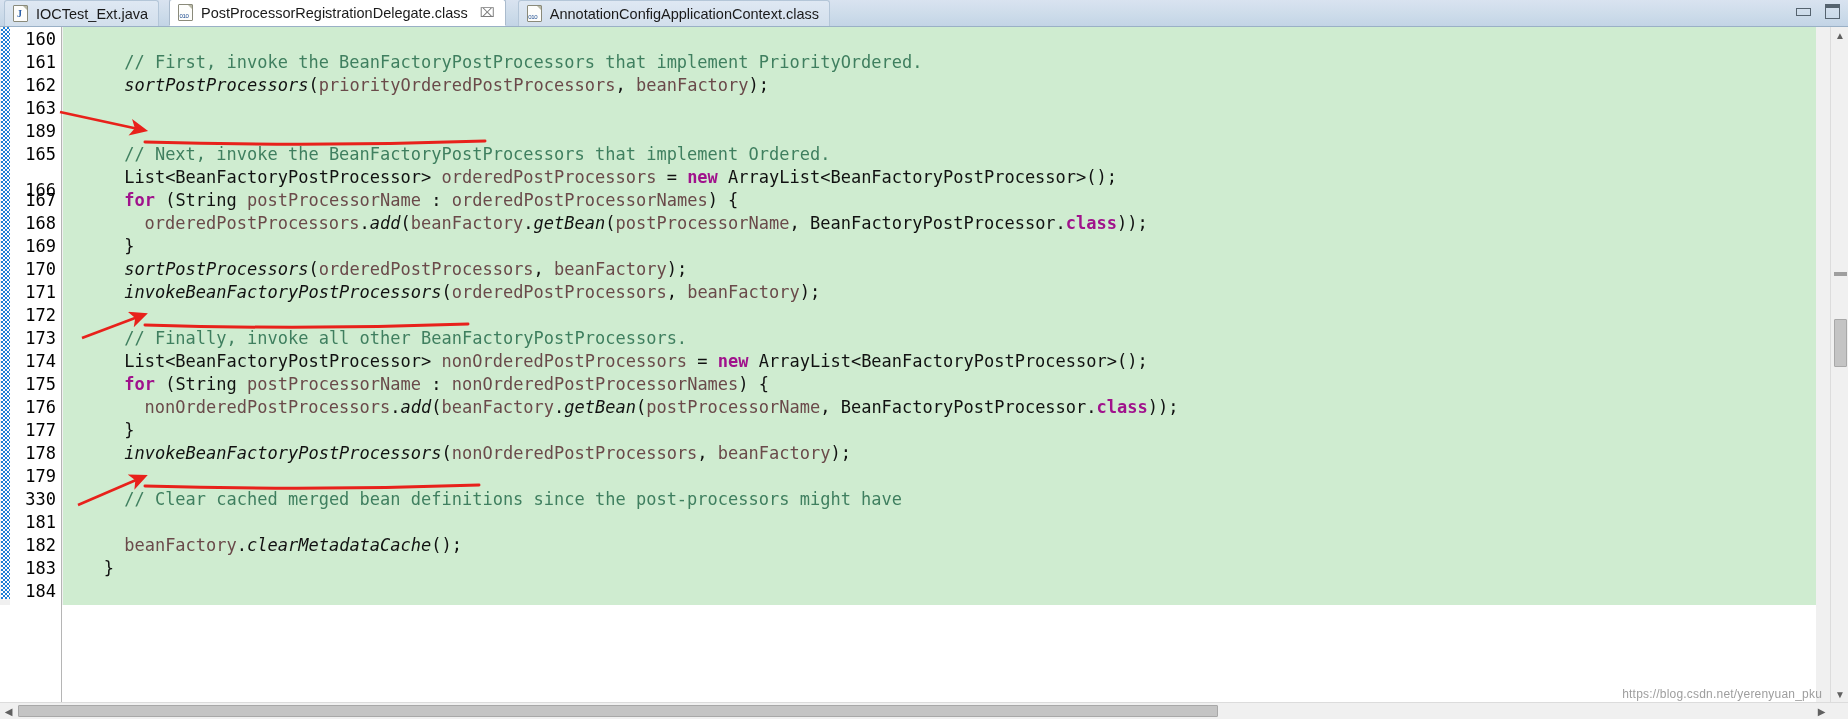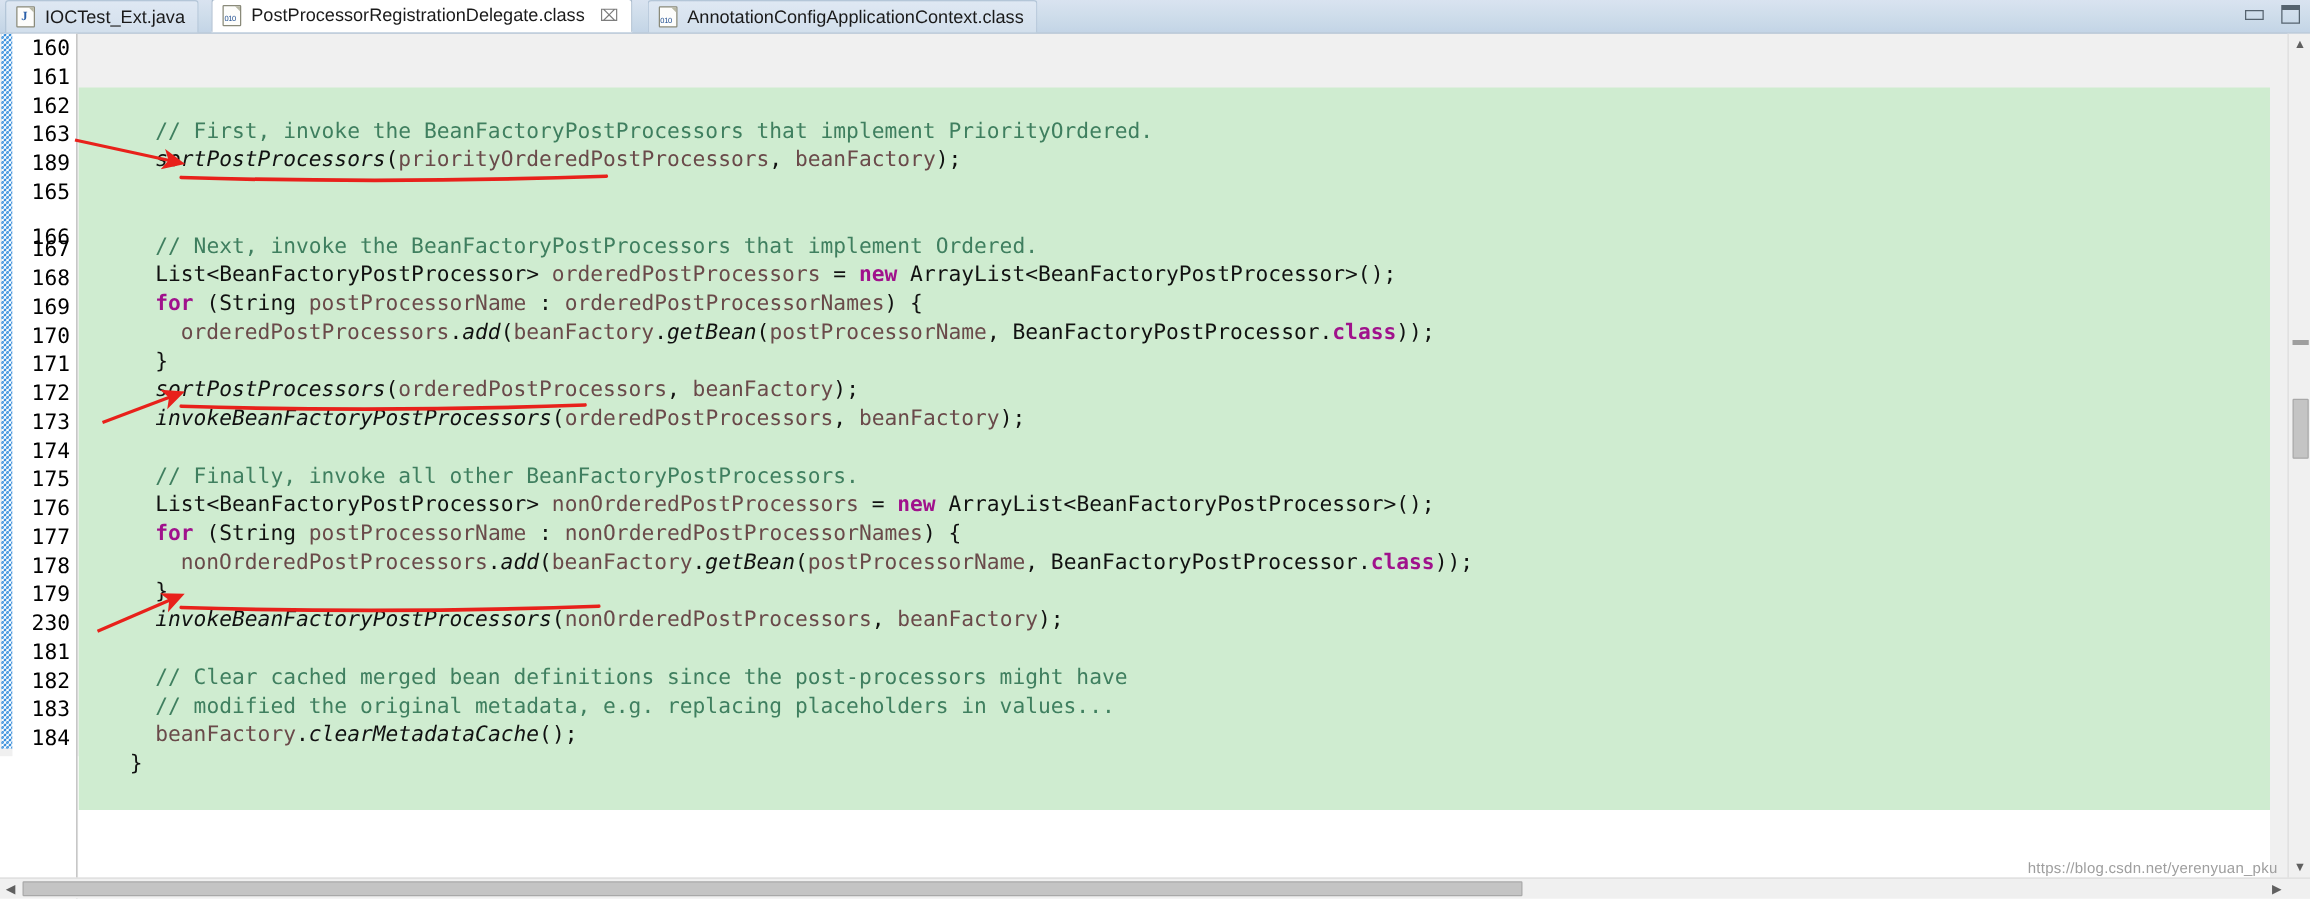--- a/index.html
+++ b/index.html
@@ -179,21 +179,20 @@
     height: 23px;
   }
 
   .codepane {
     position: absolute;
     left: 63px; top: 0;
     right: 32px;
     height: 578px;
     background: #cfecd0;
     overflow: hidden;
-    margin-top: 43px;
   }
 
   .code-line {
     position: absolute;
     left: 0;
     height: 23px;
     line-height: 23px;
     white-space: pre;
     font-family: "DejaVu Sans Mono", "Liberation Mono", monospace;
     font-size: 17px;
@@ -352,21 +351,21 @@
         <div class="ln" style="top: 231px;">170</div>
         <div class="ln" style="top: 254px;">171</div>
         <div class="ln" style="top: 277px;">172</div>
         <div class="ln" style="top: 300px;">173</div>
         <div class="ln" style="top: 323px;">174</div>
         <div class="ln" style="top: 346px;">175</div>
         <div class="ln" style="top: 369px;">176</div>
         <div class="ln" style="top: 392px;">177</div>
         <div class="ln" style="top: 415px;">178</div>
         <div class="ln" style="top: 438px;">179</div>
-        <div class="ln" style="top: 461px;">230</div>
+        <div class="ln" style="top: 461px;">330</div>
         <div class="ln" style="top: 484px;">181</div>
         <div class="ln" style="top: 507px;">182</div>
         <div class="ln" style="top: 530px;">183</div>
         <div class="ln" style="top: 553px;">184</div>
       </div>
 
     <div class="below-filler"></div>
     <div class="codepane" id="codepane">
         <div class="code-line" style="top: 1px; left: 0px;"></div>
         <div class="code-line" style="top: 24px; left: 61.2px;"><span class="t-cmt">// First, invoke the BeanFactoryPostProcessors that implement PriorityOrdered.</span></div>
@@ -381,21 +380,20 @@
         <div class="code-line" style="top: 254px; left: 61.2px;"><span class="t-m">invokeBeanFactoryPostProcessors</span><span class="t-pl">(</span><span class="t-var">orderedPostProcessors</span><span class="t-pl">, </span><span class="t-var">beanFactory</span><span class="t-pl">);</span></div>
         <div class="code-line" style="top: 277px; left: 0px;"></div>
         <div class="code-line" style="top: 300px; left: 61.2px;"><span class="t-cmt">// Finally, invoke all other BeanFactoryPostProcessors.</span></div>
         <div class="code-line" style="top: 323px; left: 61.2px;"><span class="t-pl">List&lt;BeanFactoryPostProcessor&gt; </span><span class="t-var">nonOrderedPostProcessors</span><span class="t-pl"> = </span><span class="t-kw">new</span><span class="t-pl"> ArrayList&lt;BeanFactoryPostProcessor&gt;();</span></div>
         <div class="code-line" style="top: 346px; left: 61.2px;"><span class="t-kw">for</span><span class="t-pl"> (String </span><span class="t-var">postProcessorName</span><span class="t-pl"> : </span><span class="t-var">nonOrderedPostProcessorNames</span><span class="t-pl">) {</span></div>
         <div class="code-line" style="top: 369px; left: 81.6px;"><span class="t-var">nonOrderedPostProcessors</span><span class="t-pl">.</span><span class="t-m">add</span><span class="t-pl">(</span><span class="t-var">beanFactory</span><span class="t-pl">.</span><span class="t-m">getBean</span><span class="t-pl">(</span><span class="t-var">postProcessorName</span><span class="t-pl">, BeanFactoryPostProcessor.</span><span class="t-kw">class</span><span class="t-pl">));</span></div>
         <div class="code-line" style="top: 392px; left: 61.2px;"><span class="t-pl">}</span></div>
         <div class="code-line" style="top: 415px; left: 61.2px;"><span class="t-m">invokeBeanFactoryPostProcessors</span><span class="t-pl">(</span><span class="t-var">nonOrderedPostProcessors</span><span class="t-pl">, </span><span class="t-var">beanFactory</span><span class="t-pl">);</span></div>
         <div class="code-line" style="top: 438px; left: 0px;"></div>
         <div class="code-line" style="top: 461px; left: 61.2px;"><span class="t-cmt">// Clear cached merged bean definitions since the post-processors might have</span></div>
-        <div class="code-line" style="top: 484px; left: 61.2px;"><span class="t-cmt">// modified the original metadata, e.g. replacing placeholders in values...</span></div>
         <div class="code-line" style="top: 507px; left: 61.2px;"><span class="t-var">beanFactory</span><span class="t-pl">.</span><span class="t-m">clearMetadataCache</span><span class="t-pl">();</span></div>
         <div class="code-line" style="top: 530px; left: 40.8px;"><span class="t-pl">}</span></div>
         <div class="code-line" style="top: 553px; left: 0px;"></div>
       </div>
 
     <div class="vscroll">
       <div class="arrow up">▲</div>
       <div class="thumb"></div>
       <div class="marker" style="top:245px;"></div>
       <div class="arrow down">▼</div>

